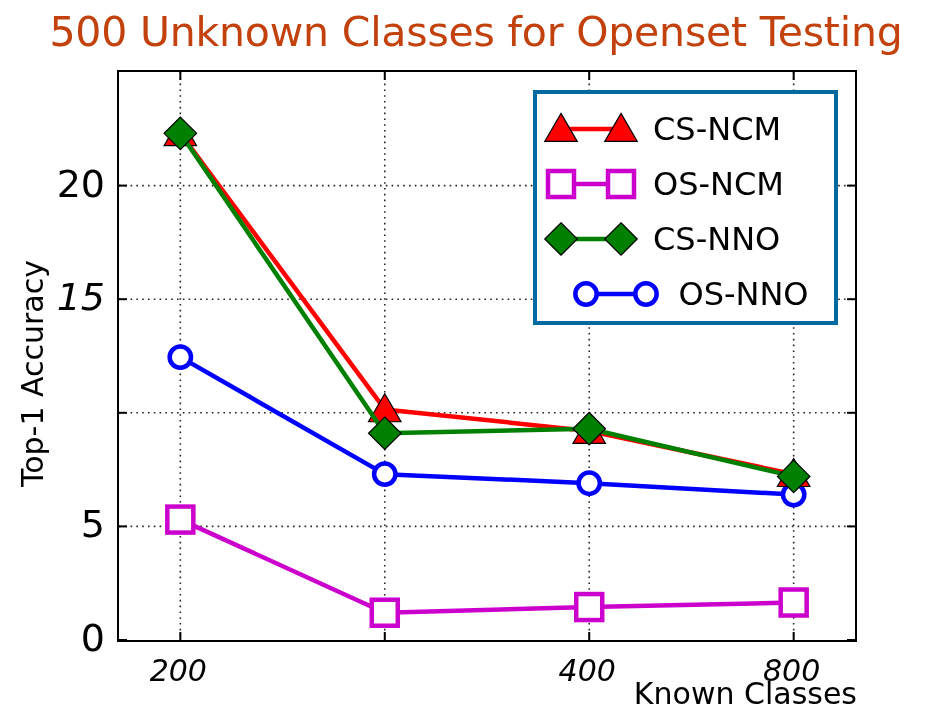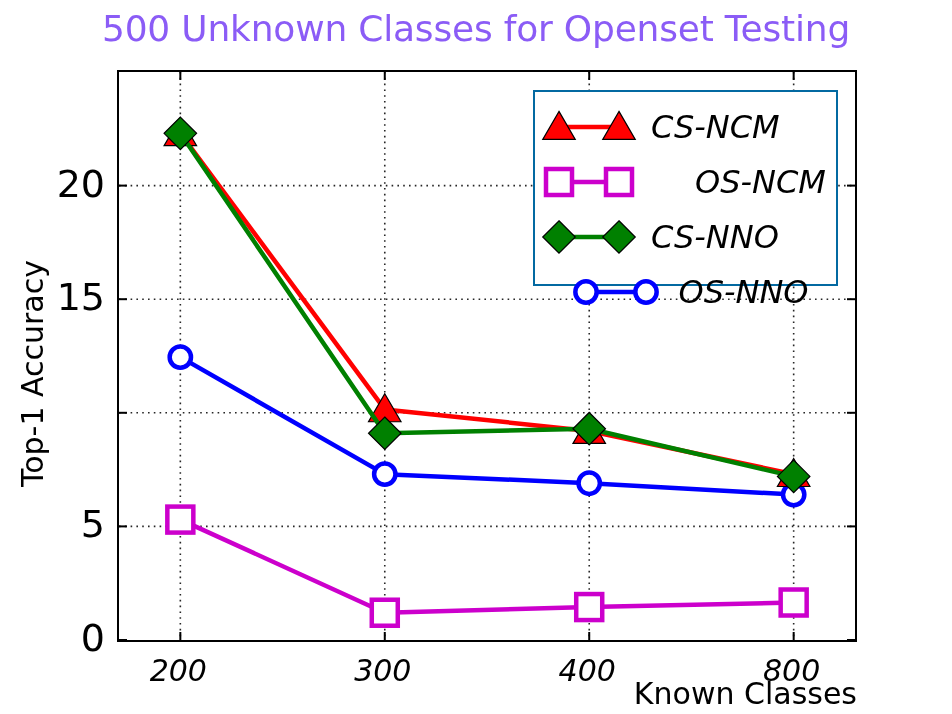--- a/index.html
+++ b/index.html
@@ -18,22 +18,22 @@
     width: 952px;
     height: 714px;
     background: #ffffff;
   }
   #chart-title {
     position: absolute;
     left: 0;
     top: 8px;
     width: 952px;
     text-align: center;
-    font-size: 36px;
-    color: #8b5cf6;
+    font-size: 41px;
+    color: #c2410c;
     letter-spacing: -0.2px;
     font-family: "DejaVu Sans", sans-serif;
   }
   #plot-area {
     position: absolute;
     left: 117px;
     top: 70px;
     width: 740px;
     height: 572px;
     box-sizing: border-box;
@@ -91,25 +91,24 @@
     width: 740px;
     text-align: right;
     font-size: 30px;
     color: #000000;
   }
   #legend-box {
     position: absolute;
     left: 533px;
     top: 90px;
     width: 305px;
-    height: 196px;
+    height: 235px;
     box-sizing: border-box;
-    border: 2px solid #0369a1;
-    background: #ffffff;
-    font-style: italic;
+    border: 4px solid #0369a1;
+    background: #ffffff;
   }
   .legend-row {
     position: absolute;
     left: 0;
     width: 100%;
     height: 54px;
     display: flex;
     align-items: center;
   }
   .legend-sample {
@@ -188,43 +187,42 @@
           <polygon points="265.77777777777777,344.99800000000005 282.02777777777777,361.24800000000005 265.77777777777777,377.49800000000005 249.52777777777777,361.24800000000005" fill="#008000" stroke="#000000" stroke-width="1.2"></polygon>
           <polygon points="470.2222222222222,340.45399999999995 486.4722222222222,356.70399999999995 470.2222222222222,372.95399999999995 453.9722222222222,356.70399999999995" fill="#008000" stroke="#000000" stroke-width="1.2"></polygon>
           <polygon points="674.6666666666666,388.16599999999994 690.9166666666666,404.41599999999994 674.6666666666666,420.66599999999994 658.4166666666666,404.41599999999994" fill="#008000" stroke="#000000" stroke-width="1.2"></polygon>
         </g>
       </svg>
   </div>
 
   <div class="ytick-wrap" id="ytick-wrap">
       <div class="ytick-item" style="left: 5px; top: 638px;">0</div>
       <div class="ytick-item" style="left: 5px; top: 524.4px;">5</div>
-      <div class="ytick-item" style="left: 5px; top: 297.2px;">15</div>
+      <div class="ytick-item" style="left: 5px; top: 297.2px; font-style: italic;">15</div>
       <div class="ytick-item" style="left: 5px; top: 183.6px;">20</div>
     </div>
   <div class="ytick-wrap" id="xtick-wrap">
       <div class="xtick-item" style="left: 178.333px; top: 656px;">200</div>
-      <div class="xtick-item" style="left: 382.778px; top: 656px;">300</div>
       <div class="xtick-item" style="left: 587.222px; top: 656px;">400</div>
       <div class="xtick-item" style="left: 791.667px; top: 656px;">800</div>
     </div>
 
   <div id="ylabel">Top-1 Accuracy</div>
   <div id="xlabel">Known Classes</div>
 
   <div id="legend-box">
       <div class="legend-row" style="top: 8px;">
         <svg class="legend-sample" viewBox="0 0 108 54">
           <line x1="24" x2="84" y1="27" y2="27" stroke="#FF0000" stroke-width="4.5"></line>
           <polygon points="24,11.4 40.25,39.35 7.75,39.35" fill="#FF0000" stroke="#000000" stroke-width="1.2"></polygon>
           <polygon points="84,11.4 100.25,39.35 67.75,39.35" fill="#FF0000" stroke="#000000" stroke-width="1.2"></polygon>
         </svg>
         <span class="legend-text">CS-NCM</span>
       </div>
-      <div class="legend-row" style="top: 63px; gap: 44px;">
+      <div class="legend-row" style="top: 63px;">
         <svg class="legend-sample" viewBox="0 0 108 54">
           <line x1="24" x2="84" y1="27" y2="27" stroke="#CC00CC" stroke-width="4.5"></line>
           <rect x="11" y="14" width="26" height="26" fill="#ffffff" stroke="#CC00CC" stroke-width="4.5"></rect>
           <rect x="71" y="14" width="26" height="26" fill="#ffffff" stroke="#CC00CC" stroke-width="4.5"></rect>
         </svg>
         <span class="legend-text">OS-NCM</span>
       </div>
       <div class="legend-row" style="top: 118px;">
         <svg class="legend-sample" viewBox="0 0 108 54">
           <line x1="24" x2="84" y1="27" y2="27" stroke="#008000" stroke-width="4.5"></line>

